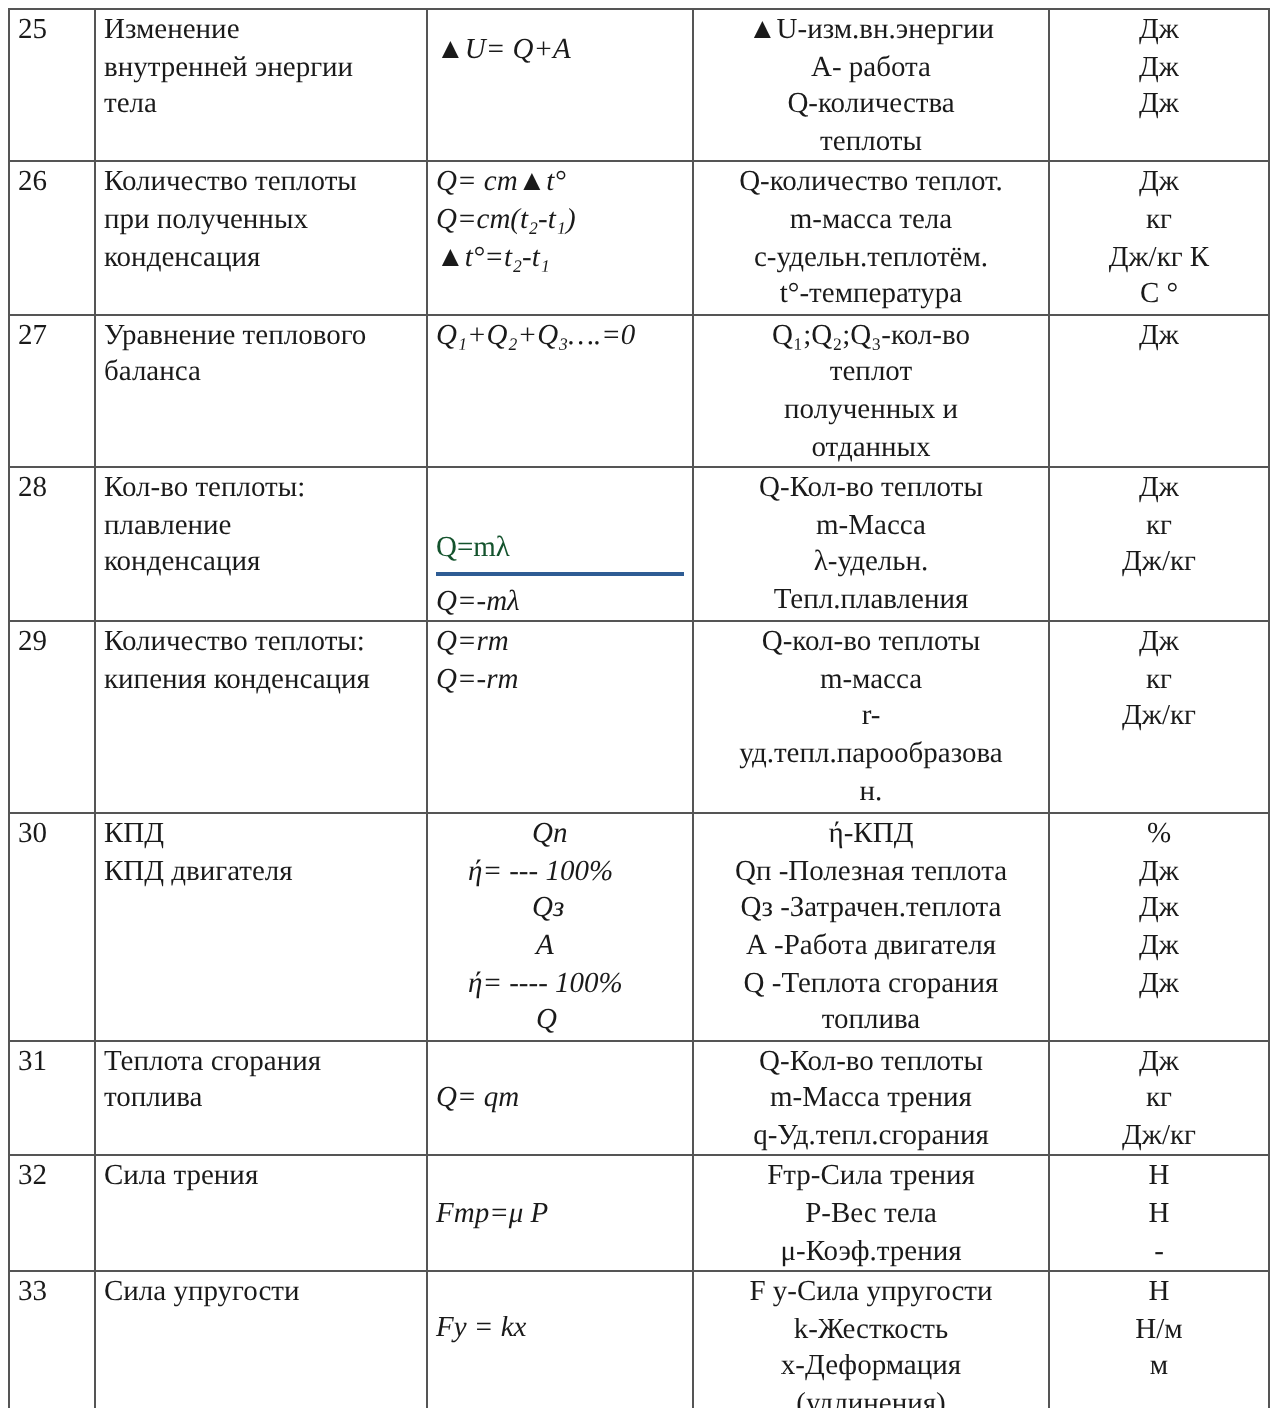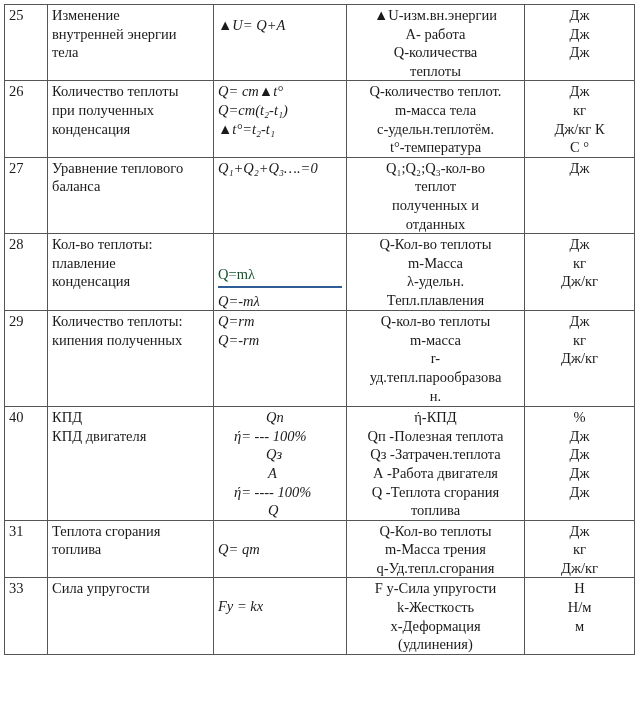--- a/index.html
+++ b/index.html
@@ -124,42 +124,42 @@
         <span class="line">Дж</span>
         <span class="line">кг</span>
         <span class="line">Дж/кг</span>
       </td>
     </tr>
 
     <tr style="height:96px">
       <td class="num">29</td>
       <td>
         <span class="line">Количество теплоты:</span>
-        <span class="line">кипения полученных</span>
+        <span class="line">кипения конденсация</span>
       </td>
       <td>
         <span class="line f">Q=rm</span>
         <span class="line f">Q=-rm</span>
       </td>
       <td class="desc">
         <span class="line">Q-кол-во теплоты</span>
         <span class="line">m-масса</span>
         <span class="line">r-</span>
         <span class="line">уд.тепл.парообразова</span>
         <span class="line">н.</span>
       </td>
       <td class="unit">
         <span class="line">Дж</span>
         <span class="line">кг</span>
         <span class="line">Дж/кг</span>
       </td>
     </tr>
 
     <tr style="height:112px">
-      <td class="num">40</td>
+      <td class="num">30</td>
       <td>
         <span class="line">КПД</span>
         <span class="line">КПД двигателя</span>
       </td>
       <td style="padding-left:20px">
         <span class="line f" style="padding-left:32px">Qп</span>
         <span class="line f">ή= --- 100%</span>
         <span class="line f" style="padding-left:32px">Qз</span>
         <span class="line f" style="padding-left:34px">A</span>
         <span class="line f">ή= ----  100%</span>
@@ -196,20 +196,39 @@
         <span class="line">m-Масса трения</span>
         <span class="line">q-Уд.тепл.сгорания</span>
       </td>
       <td class="unit">
         <span class="line">Дж</span>
         <span class="line">кг</span>
         <span class="line">Дж/кг</span>
       </td>
     </tr>
 
+    <tr style="height:56px">
+      <td class="num">32</td>
+      <td>
+        <span class="line">Сила трения</span>
+      </td>
+      <td style="vertical-align:middle">
+        <span class="line f">Fтр=μ P</span>
+      </td>
+      <td class="desc">
+        <span class="line">Fтр-Сила трения</span>
+        <span class="line">Р-Вес тела</span>
+        <span class="line">μ-Коэф.трения</span>
+      </td>
+      <td class="unit">
+        <span class="line">Н</span>
+        <span class="line">Н</span>
+        <span class="line">-</span>
+      </td>
+    </tr>
 
     <tr style="height:74px">
       <td class="num">33</td>
       <td>
         <span class="line">Сила упругости</span>
       </td>
       <td style="vertical-align:middle; padding-bottom:20px">
         <span class="line f">Fу = kx</span>
       </td>
       <td class="desc">

